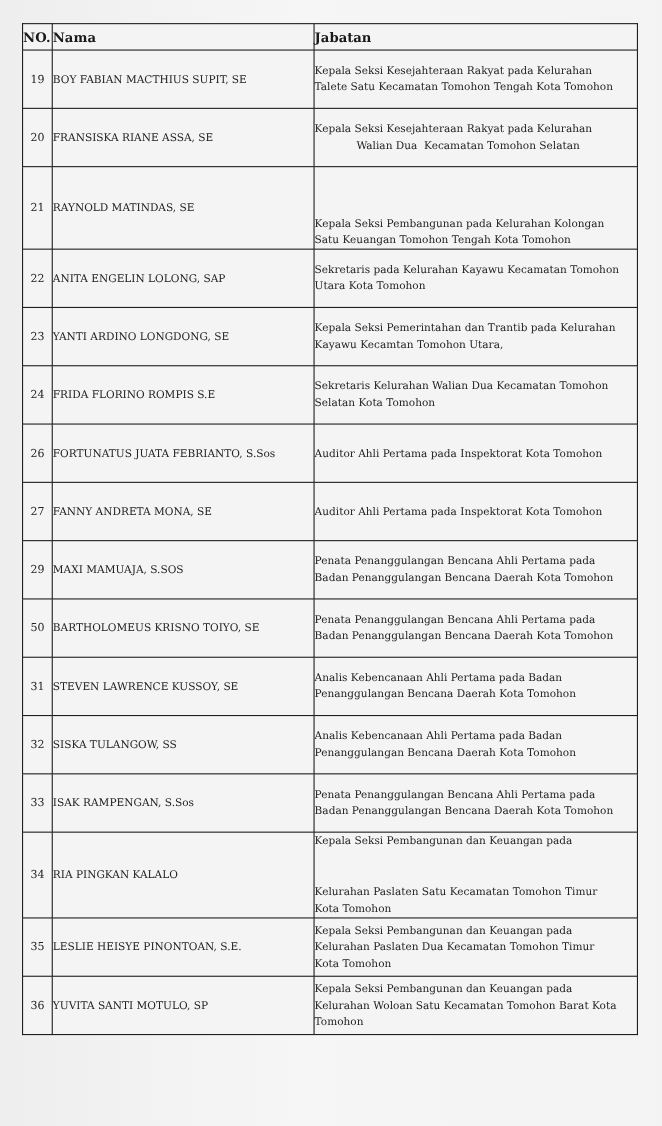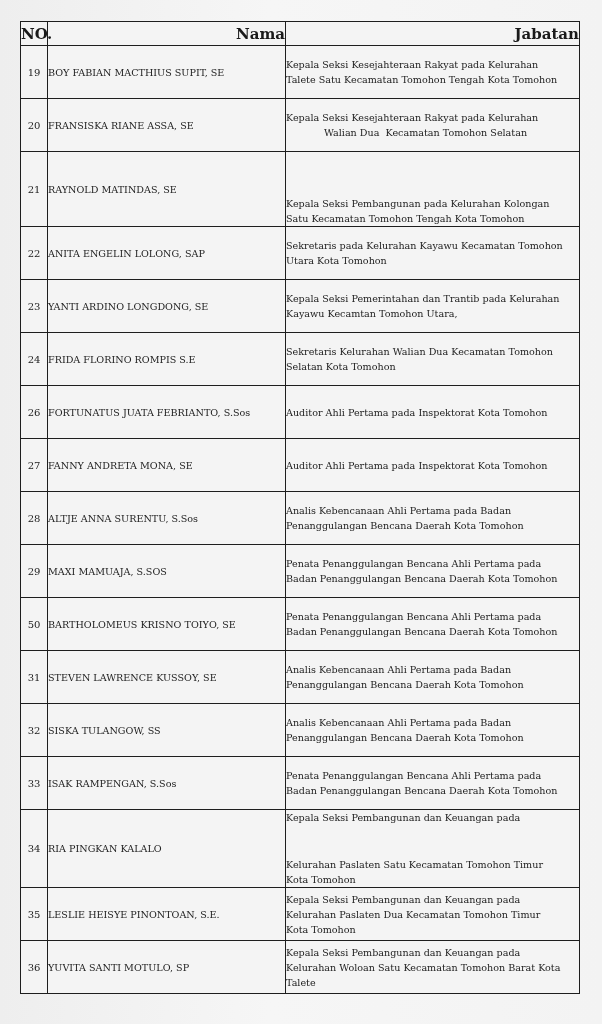--- a/index.html
+++ b/index.html
@@ -21,23 +21,23 @@
   table.doc th, table.doc td {
     border: 1.5px solid #1e1e1e;
     padding: 0;
     vertical-align: middle;
   }
   col.c-no { width: 27px; }
   col.c-nama { width: 238px; }
   col.c-jab { width: 294px; }
   th {
     height: 23px;
-    font-size: 15px;
+    font-size: 12px;
     font-weight: bold;
-    text-align: right;
+    text-align: left;
     color: #1a1a1a;
   }
   td { height: 52px; font-size: 9.6px; line-height: 15px; }
   td.no { text-align: center; font-size: 10px; }
   td.nama { padding-left: 2px; white-space: nowrap; }
   td.jab { padding-left: 2px; padding-right: 2px; }
 </style>
 </head>
 <body>
 
@@ -69,21 +69,21 @@
         <td class="jab">
           <div style="white-space: pre;">Kepala Seksi Kesejahteraan Rakyat pada Kelurahan</div>
           <div style="white-space: pre; margin-left: 38px;">Walian Dua  Kecamatan Tomohon Selatan</div>
         </td>
       </tr>
       <tr>
         <td class="no">21</td>
         <td class="nama">RAYNOLD MATINDAS, SE</td>
         <td class="jab">
           <div style="white-space: pre; margin-top: 44px;">Kepala Seksi Pembangunan pada Kelurahan Kolongan</div>
-          <div style="white-space: pre;">Satu Kecamatan Tomohon Tengah Kota Tomohon</div>
+          <div style="white-space: pre;">Satu Keuangan Tomohon Tengah Kota Tomohon</div>
         </td>
       </tr>
       <tr>
         <td class="no">22</td>
         <td class="nama">ANITA ENGELIN LOLONG, SAP</td>
         <td class="jab">
           <div style="white-space: pre;">Sekretaris pada Kelurahan Kayawu Kecamatan Tomohon</div>
           <div style="white-space: pre;">Utara Kota Tomohon</div>
         </td>
       </tr>
@@ -108,28 +108,20 @@
         <td class="nama">FORTUNATUS JUATA FEBRIANTO, S.Sos</td>
         <td class="jab">
           <div style="white-space: pre;">Auditor Ahli Pertama pada Inspektorat Kota Tomohon</div>
         </td>
       </tr>
       <tr>
         <td class="no">27</td>
         <td class="nama">FANNY ANDRETA MONA, SE</td>
         <td class="jab">
           <div style="white-space: pre;">Auditor Ahli Pertama pada Inspektorat Kota Tomohon</div>
-        </td>
-      </tr>
-      <tr>
-        <td class="no">28</td>
-        <td class="nama">ALTJE ANNA SURENTU, S.Sos</td>
-        <td class="jab">
-          <div style="white-space: pre;">Analis Kebencanaan Ahli Pertama pada Badan</div>
-          <div style="white-space: pre;">Penanggulangan Bencana Daerah Kota Tomohon</div>
         </td>
       </tr>
       <tr>
         <td class="no">29</td>
         <td class="nama">MAXI MAMUAJA, S.SOS</td>
         <td class="jab">
           <div style="white-space: pre;">Penata Penanggulangan Bencana Ahli Pertama pada</div>
           <div style="white-space: pre;">Badan Penanggulangan Bencana Daerah Kota Tomohon</div>
         </td>
       </tr>
@@ -182,17 +174,17 @@
           <div style="white-space: pre;">Kelurahan Paslaten Dua Kecamatan Tomohon Timur</div>
           <div style="white-space: pre;">Kota Tomohon</div>
         </td>
       </tr>
       <tr>
         <td class="no">36</td>
         <td class="nama">YUVITA SANTI MOTULO, SP</td>
         <td class="jab">
           <div style="white-space: pre;">Kepala Seksi Pembangunan dan Keuangan pada</div>
           <div style="white-space: pre;">Kelurahan Woloan Satu Kecamatan Tomohon Barat Kota</div>
-          <div style="white-space: pre;">Talete</div>
+          <div style="white-space: pre;">Tomohon</div>
         </td>
       </tr>
     </tbody>
 </table>
 
 </body></html>

